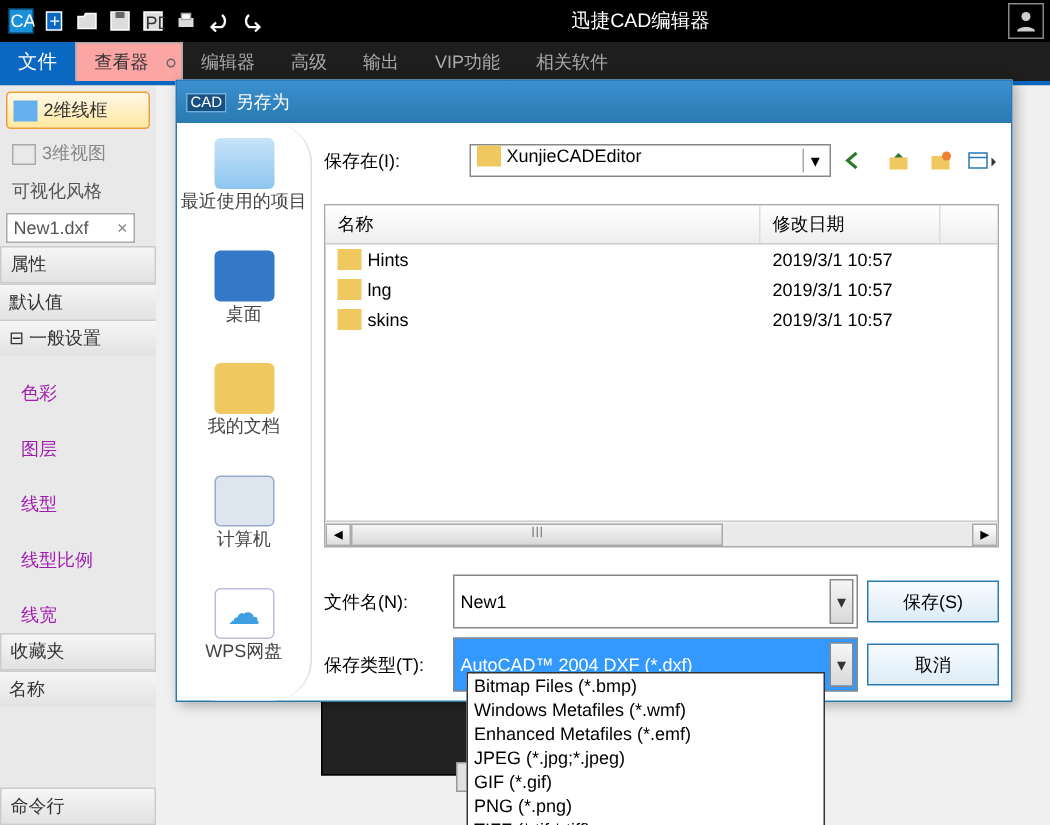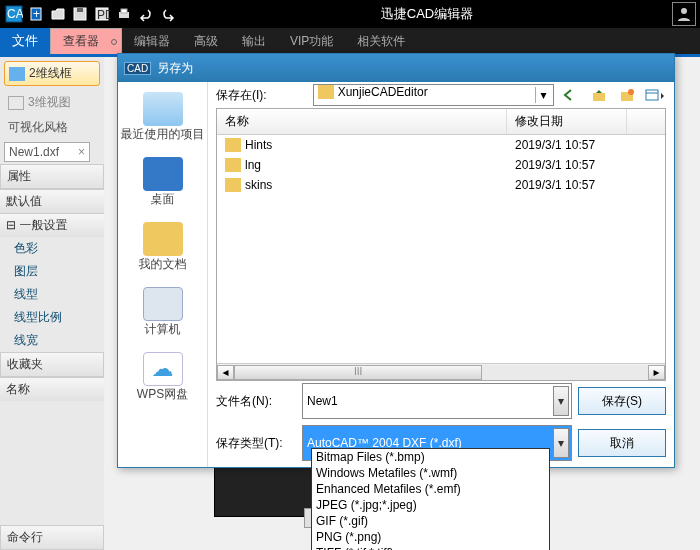--- a/index.html
+++ b/index.html
@@ -27,43 +27,43 @@
 
 
 .leftpanel { width: 104px; background: #e9e9e9; display: flex; flex-direction: column; font-size: 12px; color: #555; }
 .lp-btn-wire { margin: 4px; border: 1px solid #f0a030; background: linear-gradient(#fff8e8,#ffe8a0); border-radius: 3px; padding: 3px 4px; display: flex; align-items: center; gap: 4px; color: #333; }
 .lp-btn-wire .cube { width: 16px; height: 14px; background: #66b0ee; display: inline-block; }
 .lp-item { padding: 4px 8px; color: #888; display: flex; align-items: center; gap: 4px; }
 .lp-style { padding: 4px 8px; color: #555; }
 .doc-tab { margin: 2px 4px; background: #fff; border: 1px solid #aaa; padding: 2px 4px; display: flex; align-items: center; gap: 4px; width: 86px; }
 .doc-tab .x { color: #888; margin-left: auto; }
 .lp-section-hdr { background: linear-gradient(#f6f6f6,#e2e2e2); padding: 3px 6px; color: #333; border-top: 1px solid #ccc; }
-.lp-row { padding: 3px 14px; color: #0c4a6e; }
+.lp-row { padding: 3px 14px; color: #a21caf; margin-top: 14px; }
 .lp-section-hdr.box { border: 1px solid #ccc; }
 
 
 .canvasarea { flex: 1; background: #f0f0f0; position: relative; }
 .dark-canvas { position: absolute; left: 110px; top: 340px; width: 200px; height: 120px; background: #222; border: 1px solid #000; }
 .model-tab { position: absolute; left: 200px; bottom: 22px; background: #e0e0e0; border: 1px solid #999; padding: 2px 10px; color: #333; }
 
 
 .dialog { position: absolute; left: 117px; top: 53px; width: 558px; height: 415px; background: #fff; border: 1px solid #2a7ab0; box-shadow: 2px 2px 8px rgba(0,0,0,.3); display: flex; flex-direction: column; }
 .dlg-title { height: 28px; background: linear-gradient(#3a90d0,#2a7ab0); color: #fff; display: flex; align-items: center; padding: 0 6px; gap: 6px; font-size: 13px; }
 .dlg-title .cad-badge { background: #1a5080; border: 1px solid #6ab0e0; padding: 0 2px; font-size: 10px; }
 .dlg-body { display: flex; flex: 1; }
-.dlg-left { width: 90px; background: #fff; border-right: 1px solid #ddd; display: flex; flex-direction: column; align-items: center; padding-top: 6px; gap: 2px; }
+.dlg-left { width: 90px; background: #fff; border-right: 1px solid #ddd; display: flex; flex-direction: column; align-items: center; padding-top: 6px; gap: 12px; border-radius: 27px; }
 .place-item { display: flex; flex-direction: column; align-items: center; padding: 4px 0 8px; color: #444; width: 100%; }
 .place-item .pic { width: 40px; height: 34px; background: #8ec6f0; border-radius: 4px; display: flex; align-items: center; justify-content: center; }
 .place-item.recent .pic { background: linear-gradient(#c8e4f8,#8ec6f0); }
 .place-item.desktop .pic { background: #3478c8; }
 .place-item.docs .pic { background: #f0c860; }
 .place-item.computer .pic { background: #dde6ee; border: 1px solid #99aacc; }
 .place-item.wps .pic { background: #fff; border: 1px solid #bbd; color: #3ea0e0; font-size: 22px; }
 
-.dlg-right { flex: 1; display: flex; flex-direction: column; padding: 2px 8px 6px 8px; gap: 2px; }
+.dlg-right { flex: 1; display: flex; flex-direction: column; padding: 14px 8px 6px 8px; gap: 18px; }
 .path-row { display: flex; align-items: center; gap: 6px; }
 .path-label { white-space: nowrap; }
 .path-combo { flex: 1; border: 1px solid #888; height: 22px; display: flex; align-items: flex-start; padding: 0 4px; gap: 4px; position: relative; margin-left: 40px; }
 .path-combo .folder-icon { width: 16px; height: 14px; background: #f0c860; }
 .path-combo .dd { position: absolute; right: 2px; top: 2px; bottom: 2px; width: 16px; border-left: 1px solid #aaa; display: flex; align-items: center; justify-content: center; }
 .path-icons { display: flex; gap: 6px; }
 .path-icons .pi { width: 22px; height: 20px; border: 1px solid transparent; display: flex; align-items: center; justify-content: center; cursor: pointer; }
 
 .file-list { flex: 1; border: 1px solid #aaa; display: flex; flex-direction: column; overflow: hidden; }
 .fl-header { display: flex; background: linear-gradient(#fff,#eee); border-bottom: 1px solid #ccc; }

